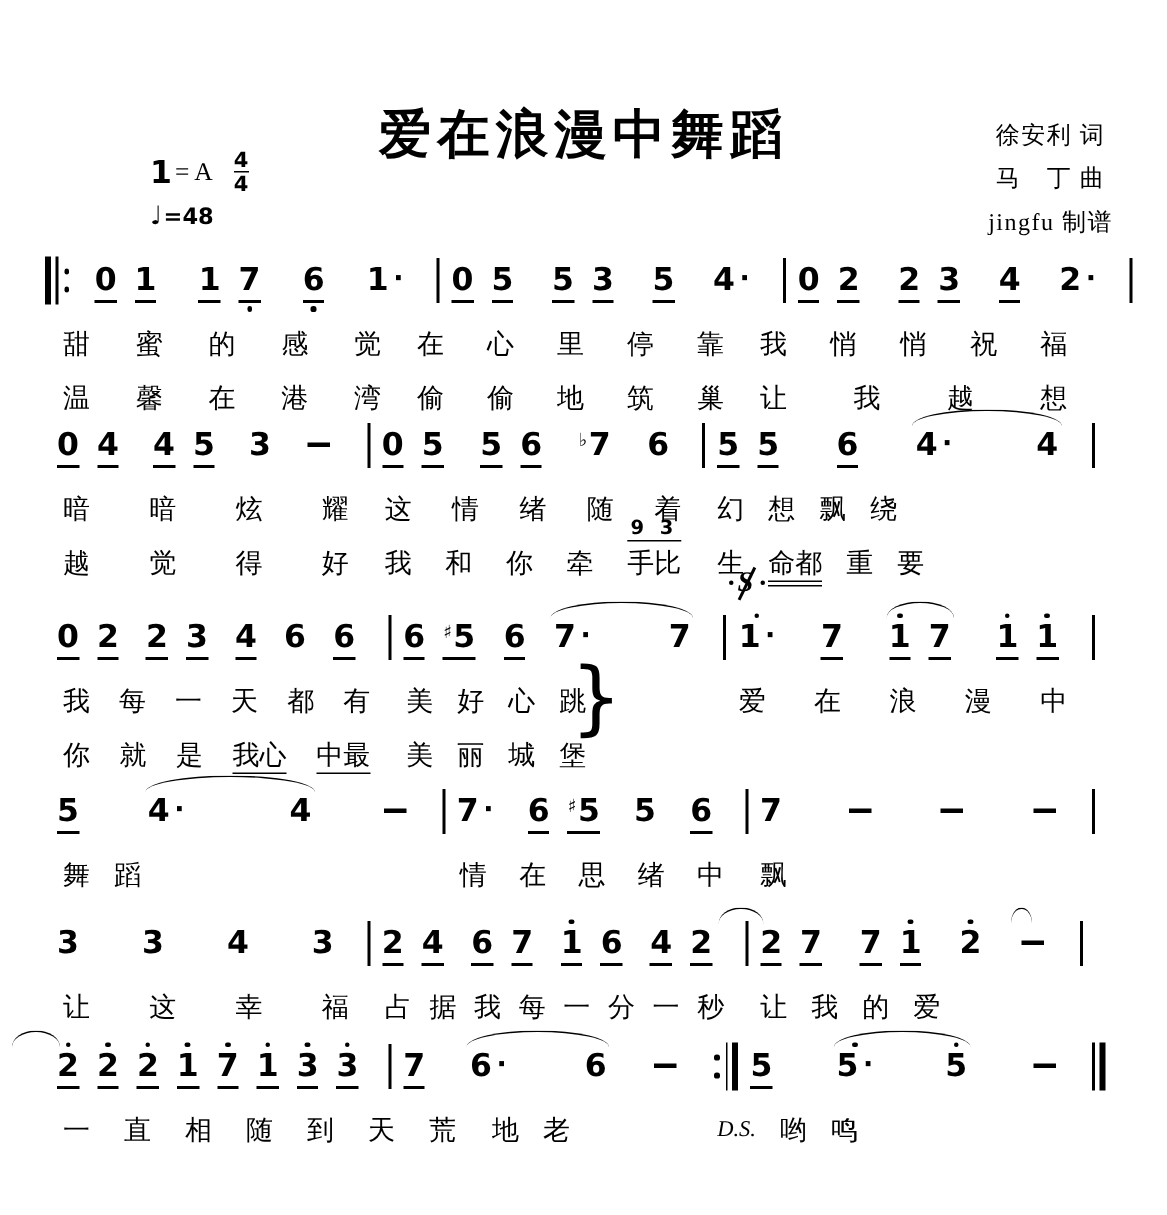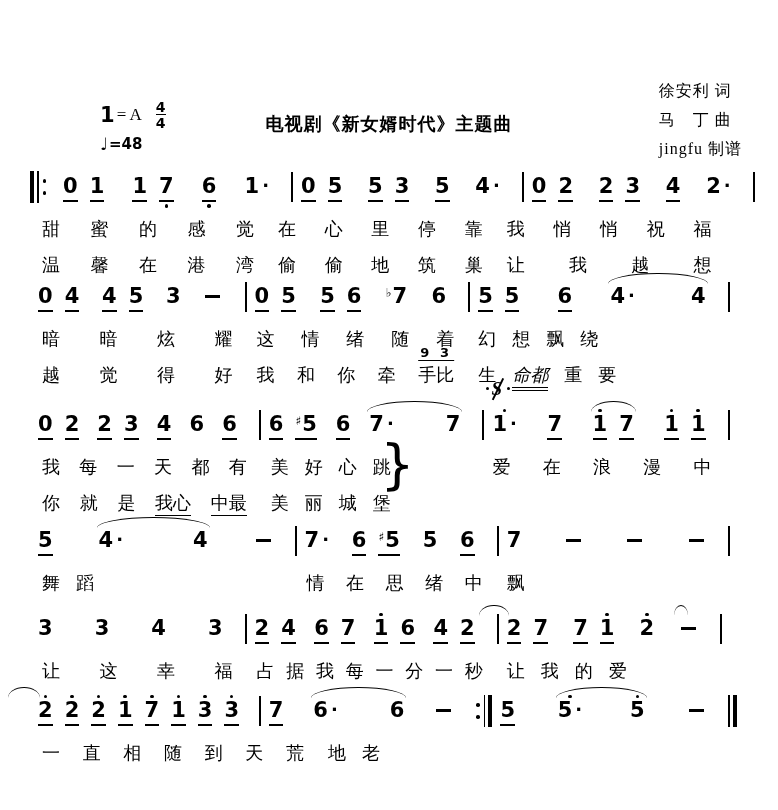--- a/index.html
+++ b/index.html
@@ -4,21 +4,21 @@
 <style>
   html,body{margin:0;padding:0;background:#fff;}
   #page{position:relative;width:778px;height:810px;background:#fff;overflow:hidden;
         font-family:"Liberation Serif","DejaVu Serif",serif;color:#000;}
 
   
   .title{position:absolute;top:66px;left:0;width:100%;text-align:center;
          font-size:35px;font-weight:700;letter-spacing:4px;}
   .subtitle{position:absolute;top:112px;left:0;width:100%;text-align:center;
             font-size:18px;font-weight:700;letter-spacing:1px;}
-  .credits{position:absolute;top:76px;right:36px;text-align:left;
+  .credits{position:absolute;top:76px;right:36px;text-align:center;
            font-size:16px;line-height:29px;letter-spacing:1px;}
   .keyblock{position:absolute;left:100px;top:100px;font-family:"DejaVu Sans",sans-serif;}
   .keyrow{display:flex;align-items:center;}
   .k1{font-size:21px;font-weight:700;}
   .keq{font-size:17px;margin-left:2px;font-family:"Liberation Serif",serif;}
   .frac{display:inline-flex;flex-direction:column;align-items:center;line-height:1;
         font-weight:700;font-size:14px;margin-left:14px;}
   .fb{border-top:1.6px solid #000;padding-top:1px;}
   .temporow{display:flex;align-items:center;margin-top:4px;font-weight:700;font-size:15px;}
   .tnote{font-size:17px;margin-right:1px;}
@@ -56,21 +56,21 @@
   .rep-begin{margin-right:8px;}
 
   
   .lyr-row{display:flex;margin-top:7px;}
   .lyr-row.rowb{margin-top:12px;}
   .lyr-cell{box-sizing:border-box;display:flex;justify-content:space-between;
             padding:0 12px;font-size:18px;min-width:0;flex:none;line-height:24px;}
   .lyr-cell.left{justify-content:flex-start;gap:16px;}
   .lt{white-space:nowrap;position:relative;}
   .lu1{border-bottom:1.5px solid #000;}
-  .lu2{border-bottom:4px double #000;font-style:italic;}
+  .lu2{border-bottom:4px double #000;}
   .lit{font-style:italic;font-size:15px;align-self:center;font-family:"Liberation Serif",serif;}
   .above{position:absolute;top:-18px;left:50%;transform:translateX(-50%);
          font:700 13px "DejaVu Sans",sans-serif;border-bottom:1.5px solid #000;
          padding:0 2px;letter-spacing:3px;white-space:nowrap;}
 
   
   .segno{position:absolute;top:-28px;left:64%;width:20px;height:24px;}
   .sg-s{font-style:italic;font-weight:700;font-size:19px;position:absolute;left:4px;top:0;
         font-family:"Liberation Serif",serif;}
   .sg-sl{position:absolute;left:9px;top:-1px;width:1.5px;height:24px;background:#000;
@@ -94,21 +94,21 @@
         <i style="font-style:normal">4</i>
         <i class="fb" style="font-style:normal">4</i>
       </span>
     </div>
     <div class="temporow">
       <span class="tnote">♩</span>
         <span>=48</span>
     </div>
   </div>
 
-  <div class="subtitle">电视剧《新女婿时代》主题曲</div>
+  <div class="title">爱在浪漫中舞蹈</div>
 
   <div class="credits">
     <div>徐安利 词</div>
     <div>马　丁 曲</div>
     <div>jingfu 制谱</div>
   </div>
 
   <div>
       <div class="system" style="top: 168px;">
         <div class="notes-row">
@@ -1386,17 +1386,22 @@
             <span class="lt">相</span>
             <span class="lt">随</span>
             <span class="lt">到</span>
             <span class="lt">天</span>
             <span class="lt">荒</span>
           </div>
           <div class="lyr-cell left" style="width: 21%;">
             <span class="lt">地</span>
             <span class="lt">老</span>
           </div>
+          <div class="lyr-cell left" style="width: 36%;">
+            <span class="lt lit">D.S.</span>
+            <span class="lt">哟</span>
+            <span class="lt">鸣</span>
+          </div>
         </div>
       </div>
     </div>
 
 </div>
 
 </body></html>

